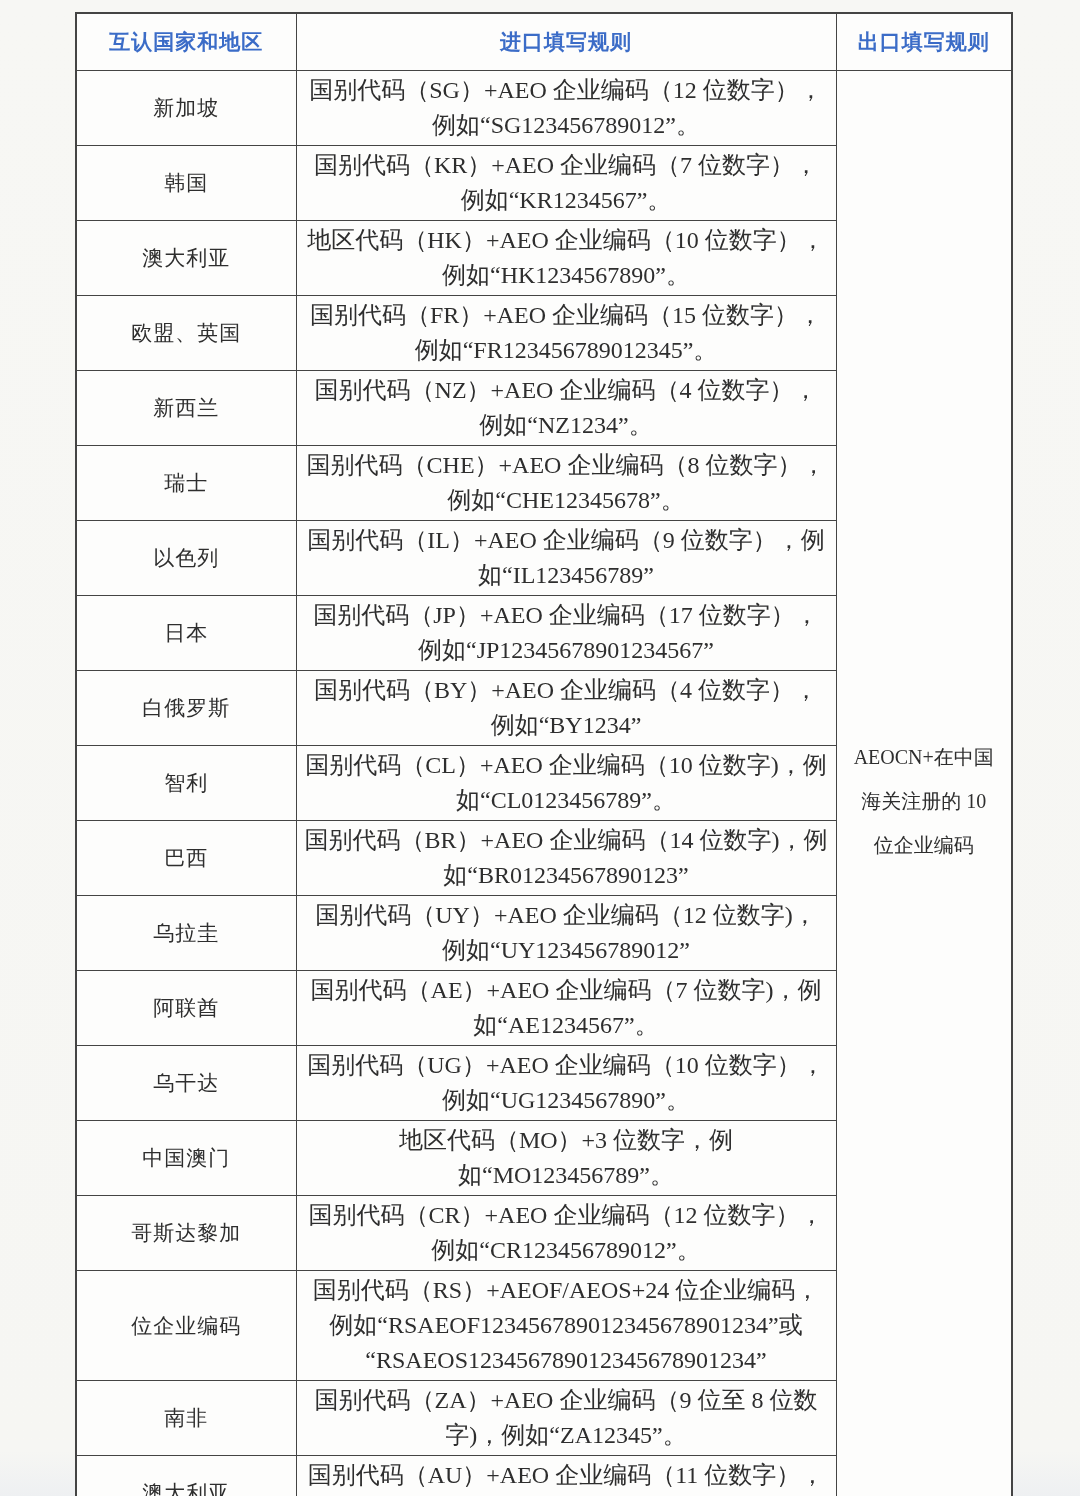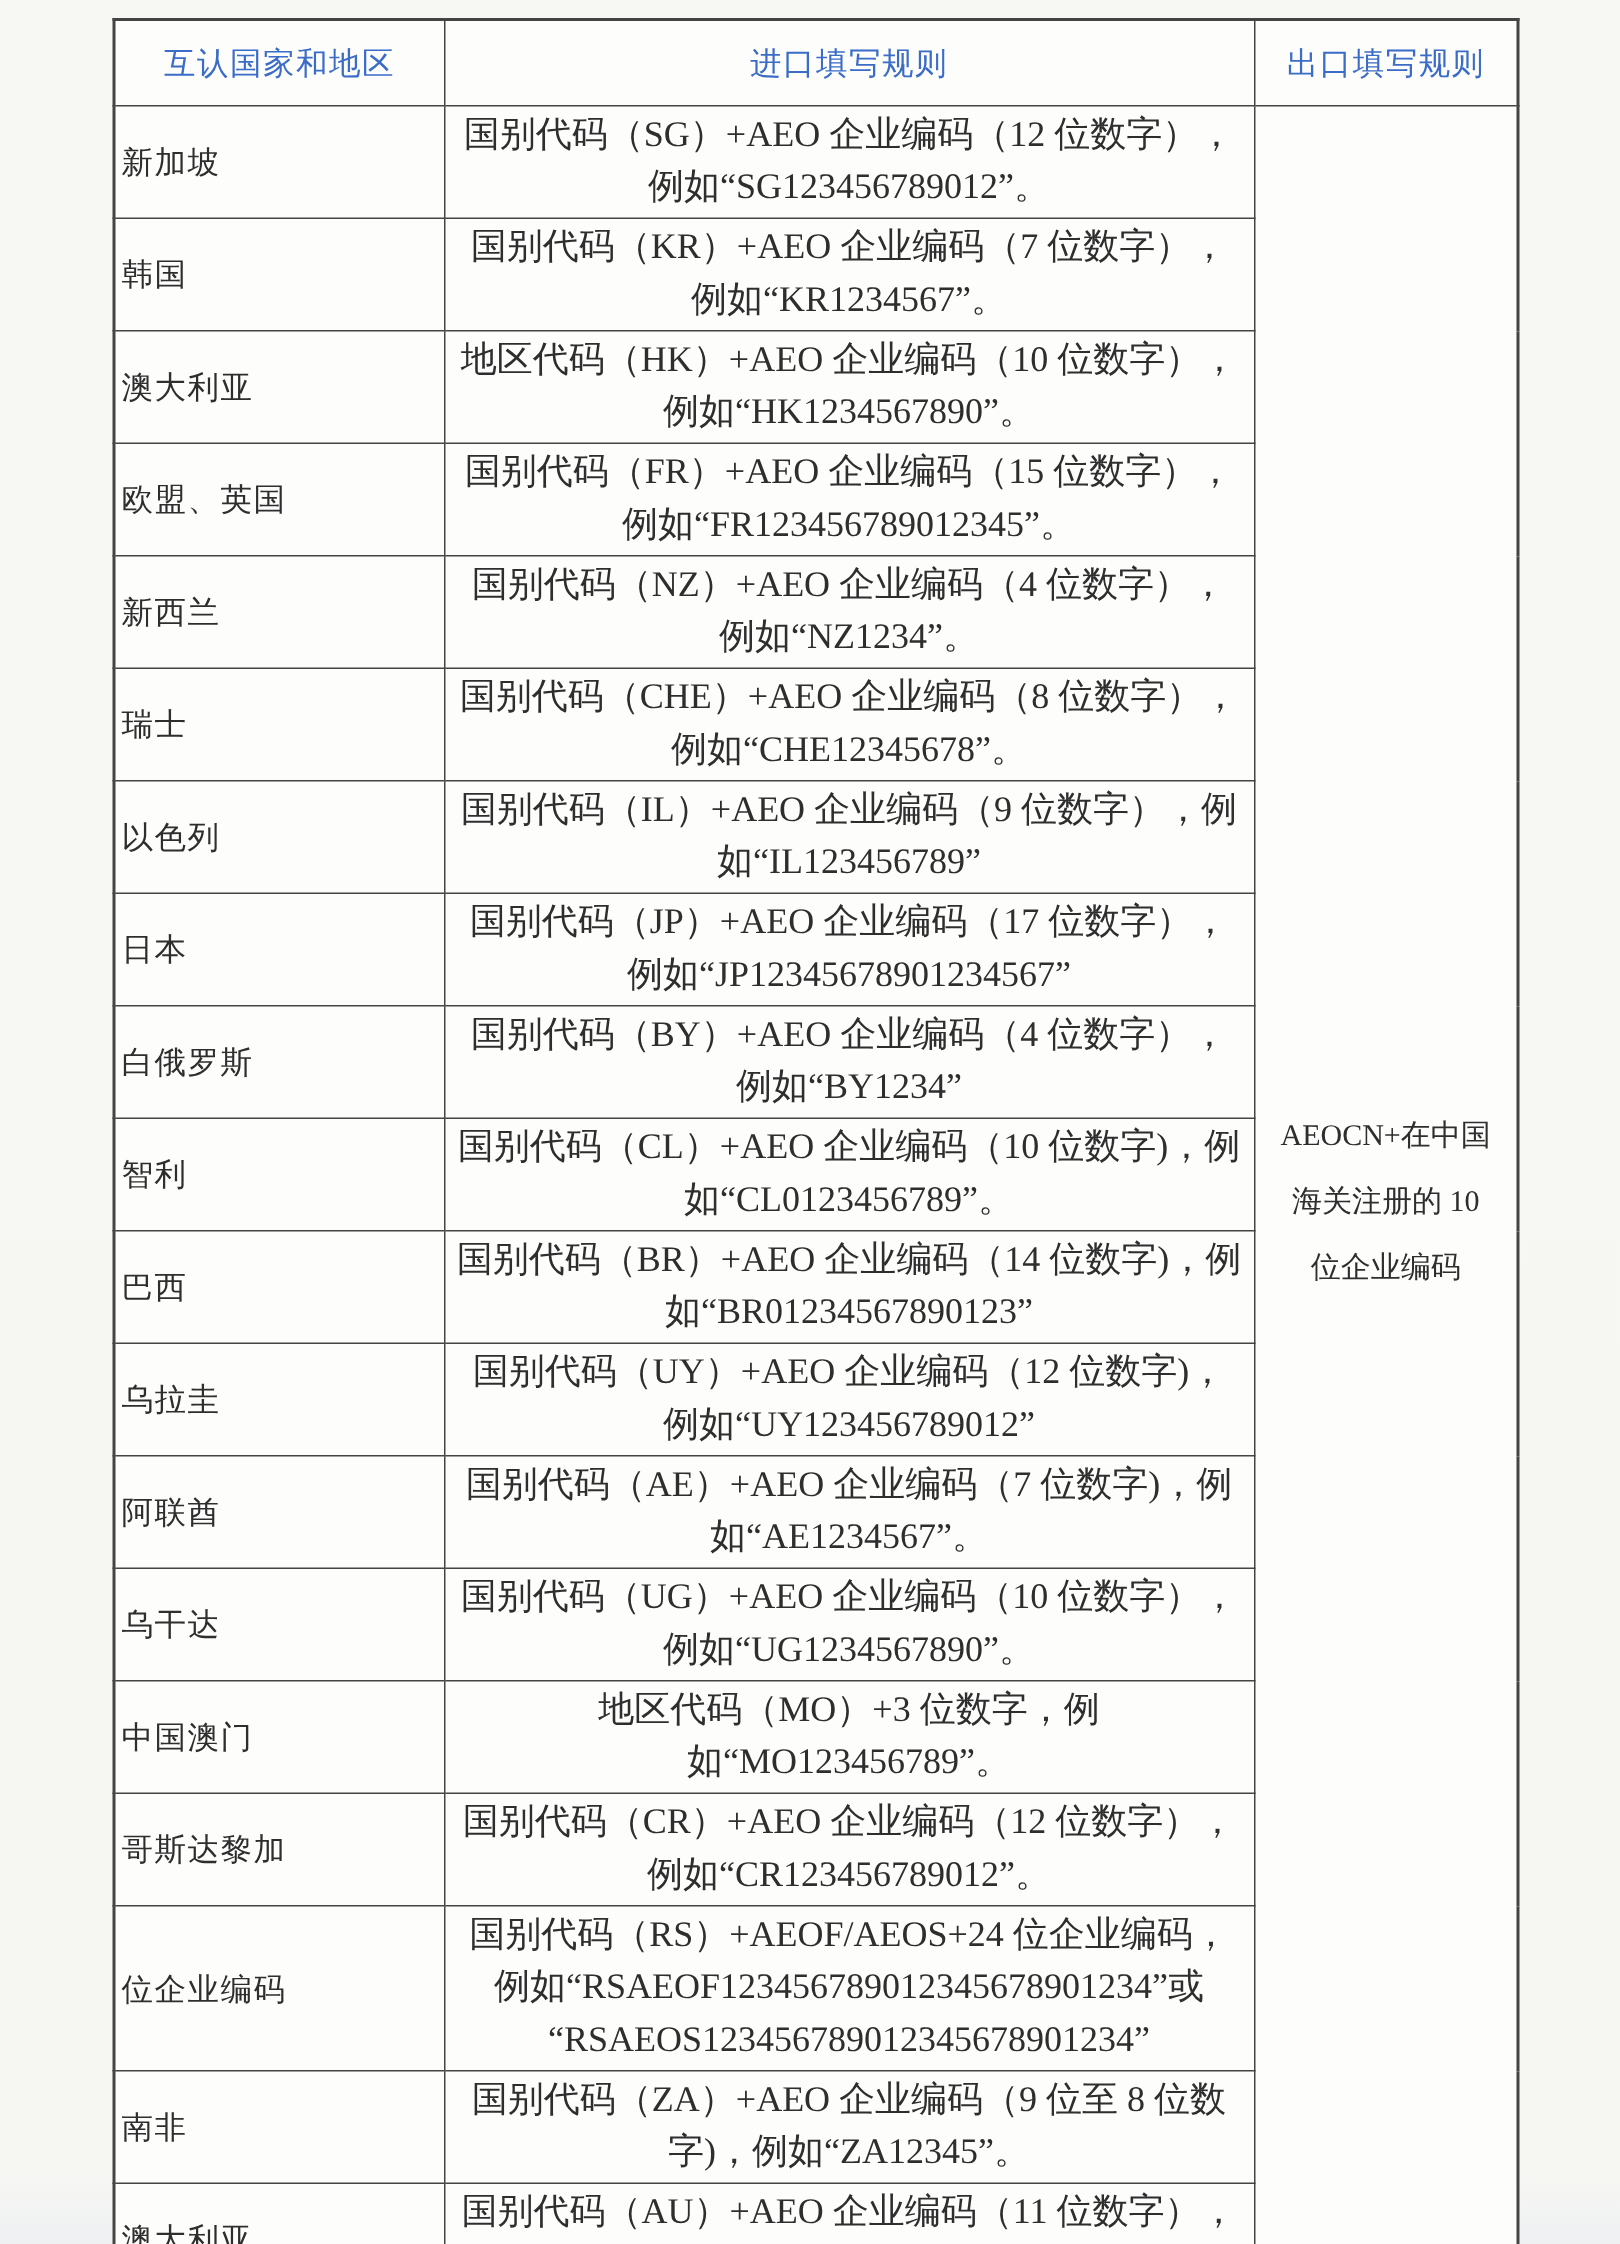--- a/index.html
+++ b/index.html
@@ -30,31 +30,31 @@
   }
   table.aeo-table, table.aeo-table th, table.aeo-table td {
     border: 1px solid #444444;
   }
   table.aeo-table {
     border-width: 2px;
   }
   th.hdr {
     height: 54px;
     font-family: "Liberation Sans", "DejaVu Sans", sans-serif;
-    font-weight: normal;
+    font-weight: bold;
     font-size: 21px;
     letter-spacing: 1px;
     color: #3b6cc7;
     text-align: center;
     vertical-align: middle;
     background: #fdfdfc;
   }
   td.country {
     height: 70px;
-    text-align: left;
+    text-align: center;
     vertical-align: middle;
     font-size: 21px;
     color: #2e2e2e;
     letter-spacing: 1px;
     padding: 2px 4px;
   }
   td.rule {
     height: 70px;
     text-align: center;
     vertical-align: middle;

